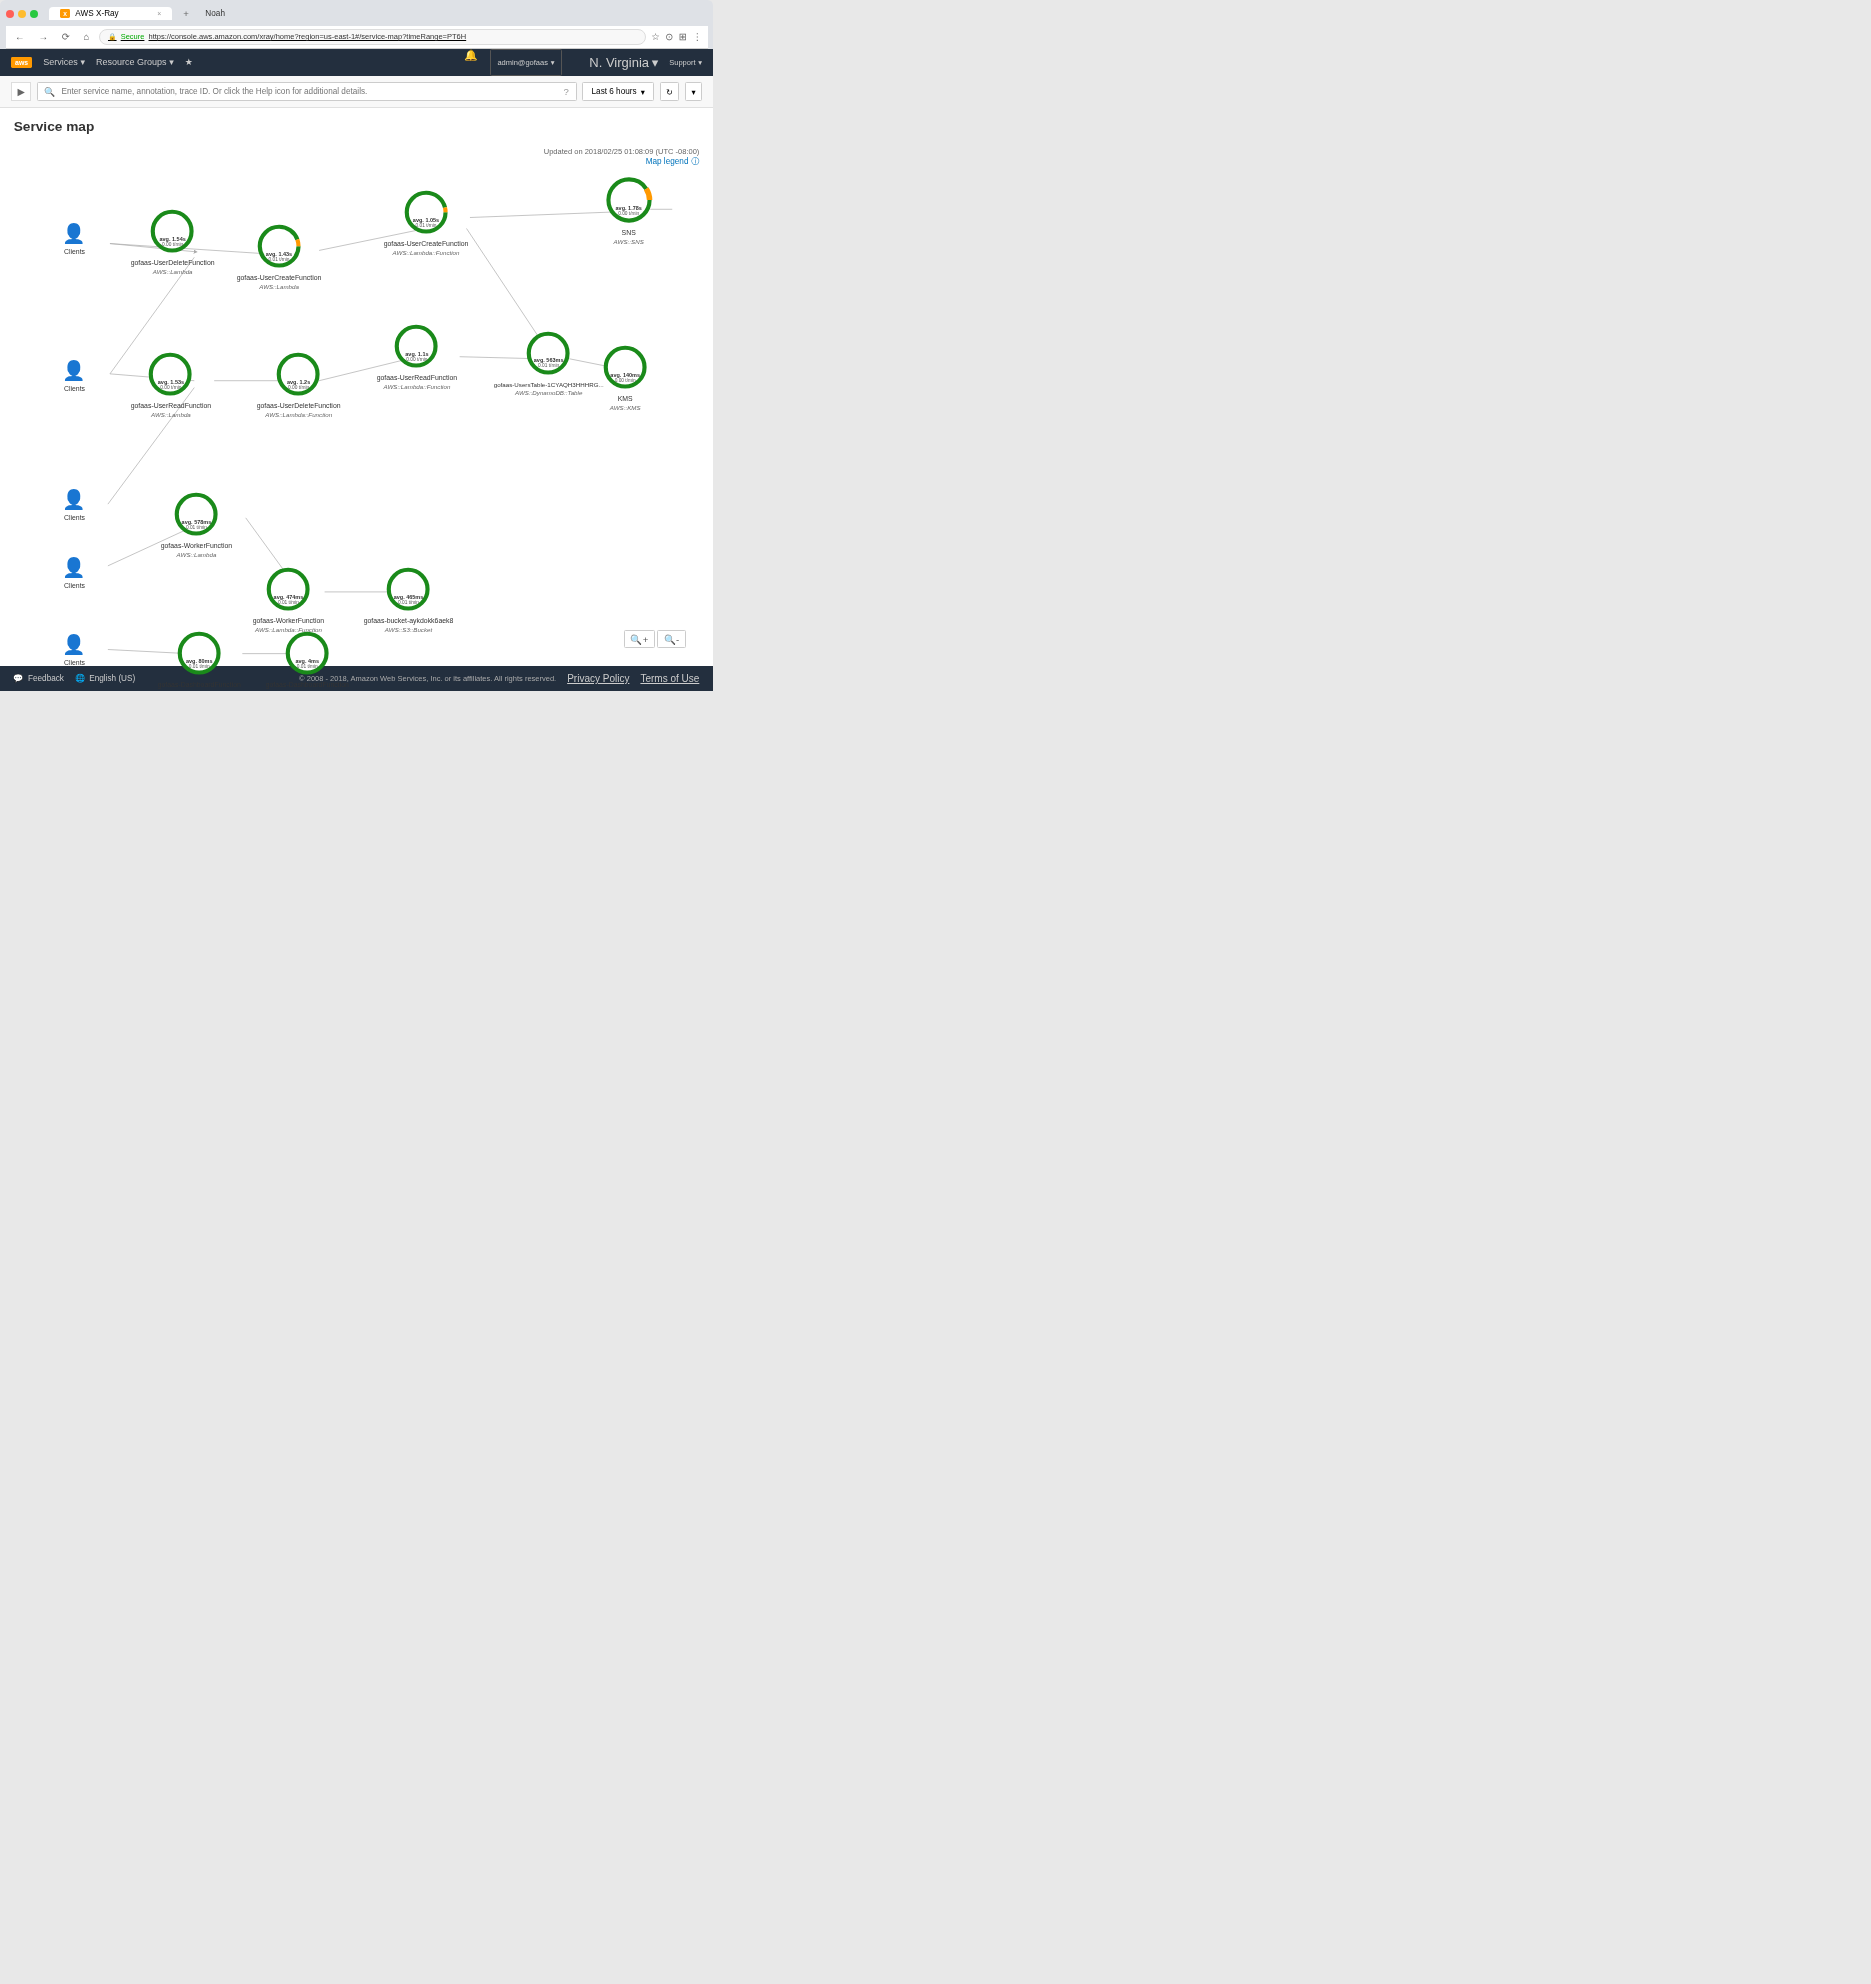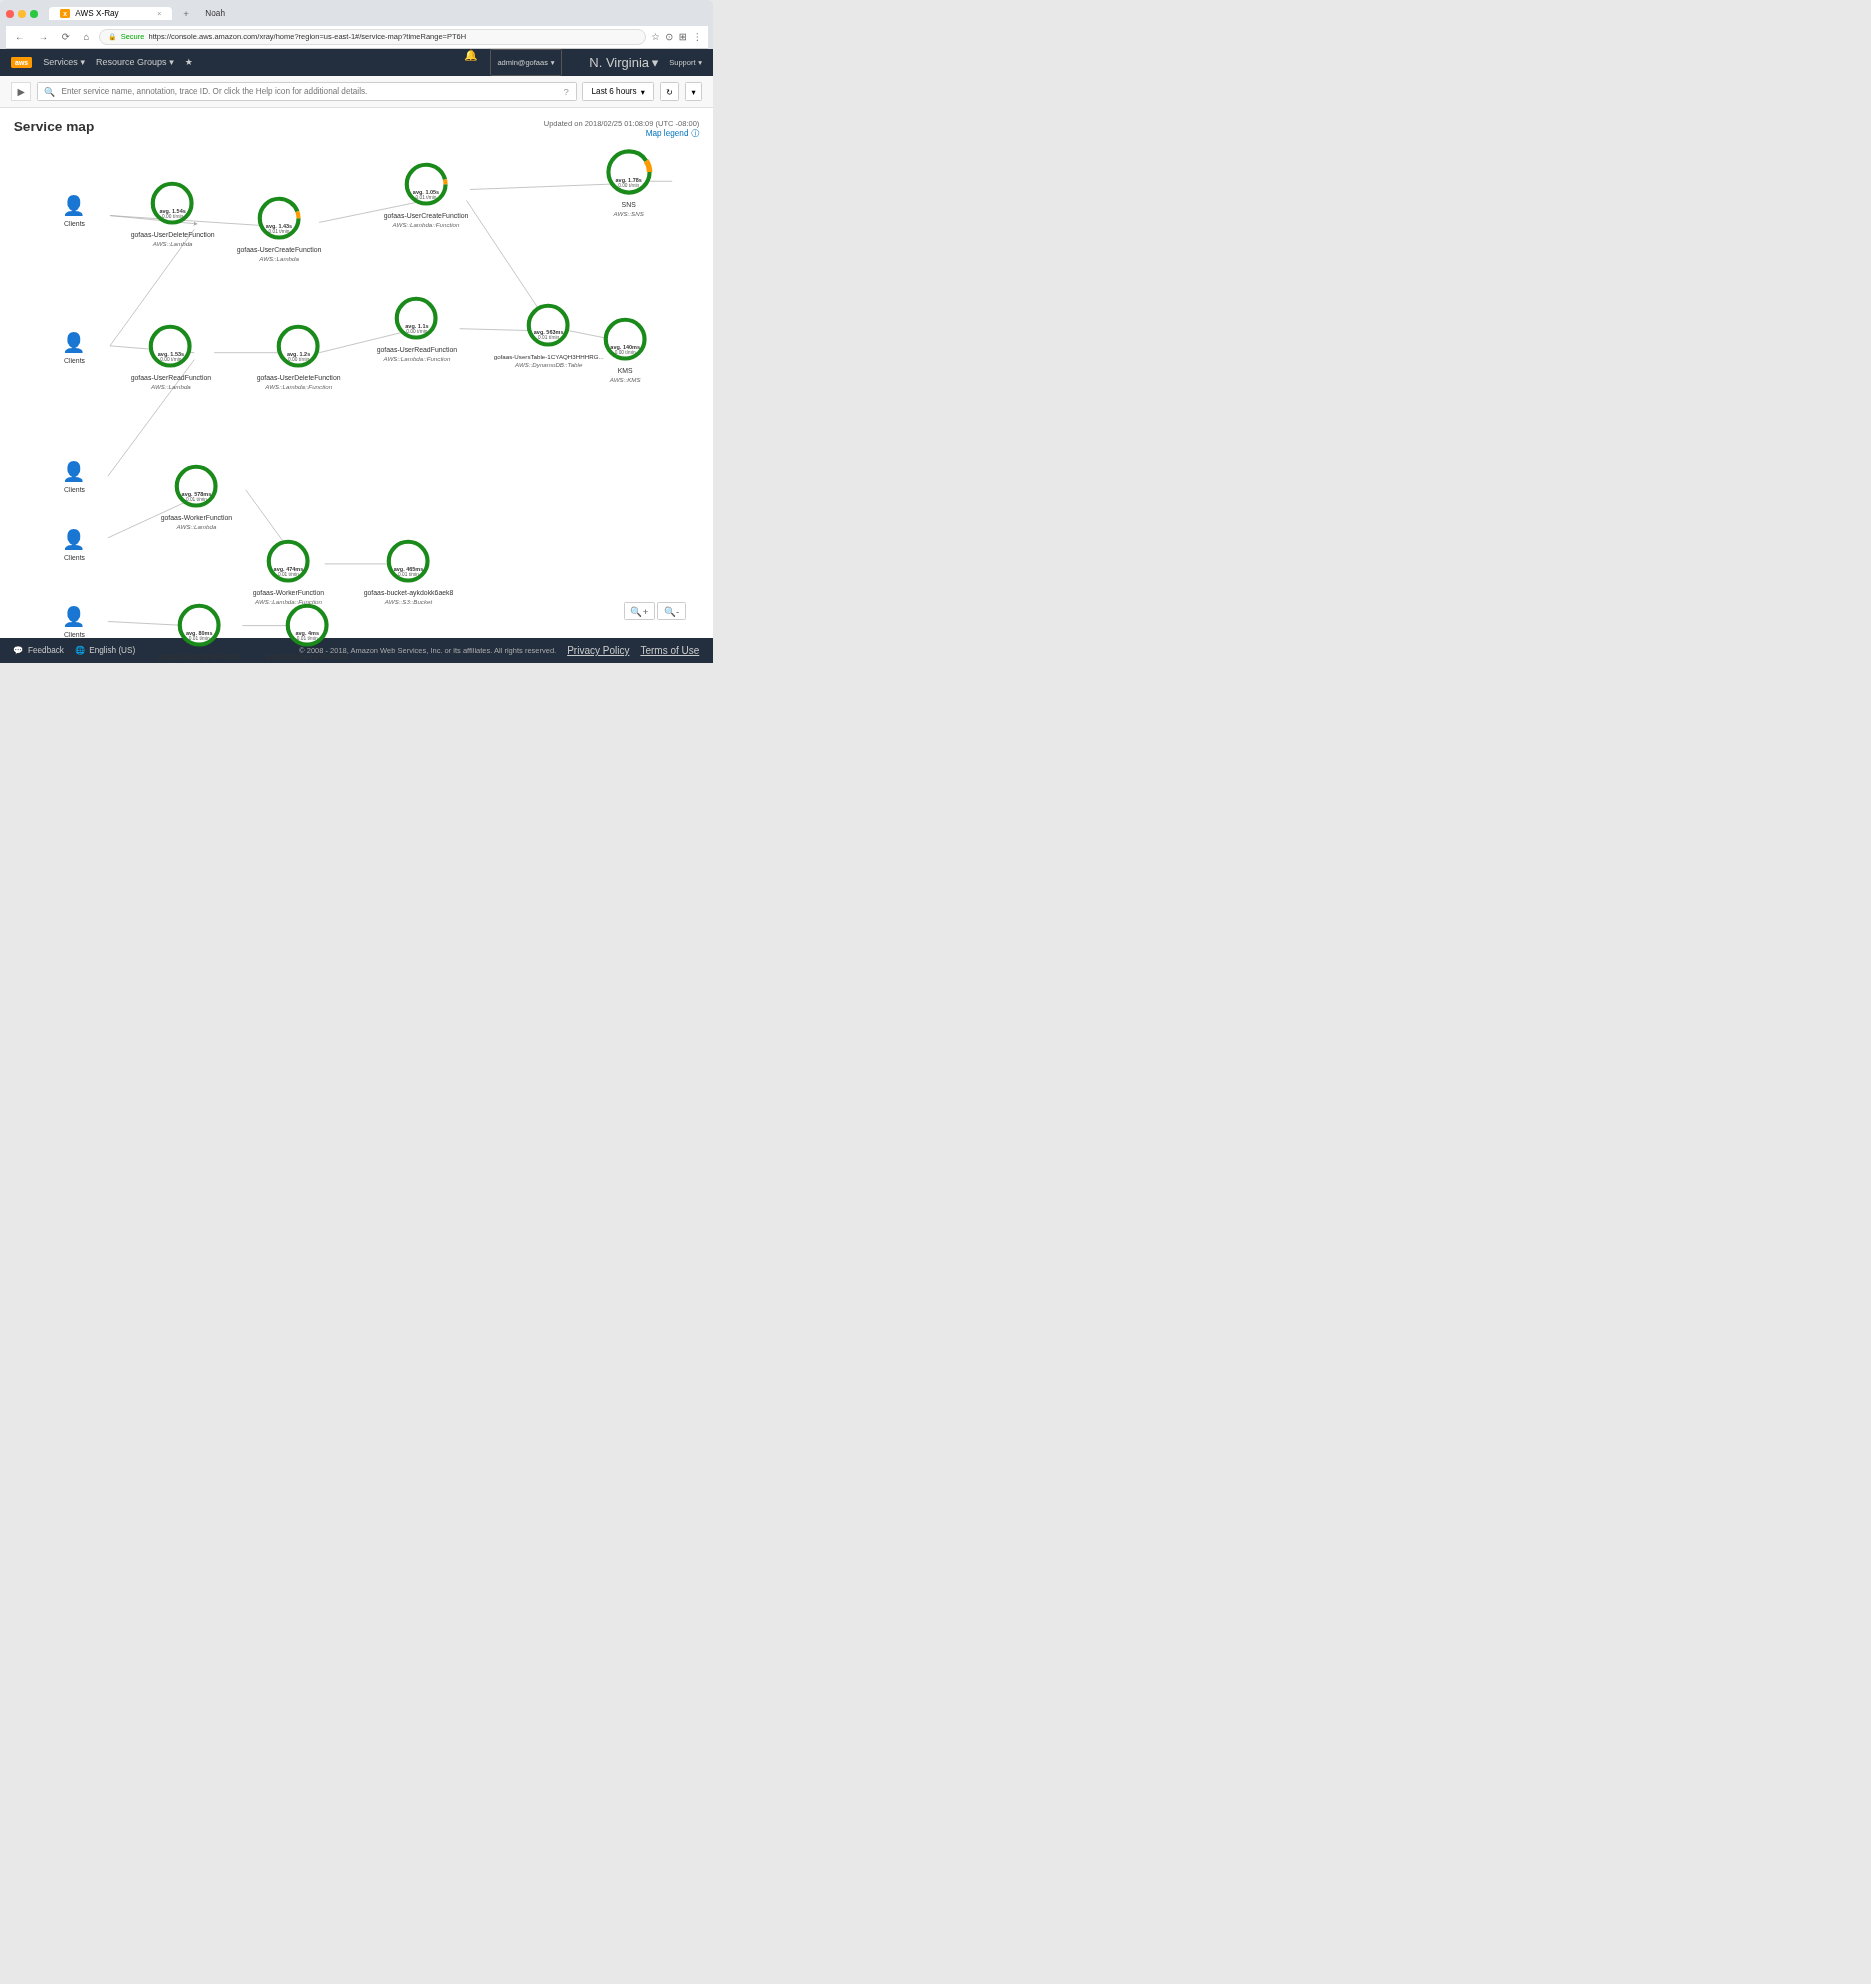--- a/index.html
+++ b/index.html
@@ -15,21 +15,21 @@
     .dot-green { background: #28c840; }
     .browser-tab { background: white; border-radius: 4.1px 4.1px 0 0; padding: 2px 11px; font-size: 8.2px; display: flex; align-items: center; gap: 5.5px; min-width: 123px; margin-left: 5.5px; }
     .tab-favicon { width: 9.6px; height: 9.6px; background: #f90; border-radius: 1.4px; display: flex; align-items: center; justify-content: center; font-size: 5.5px; color: white; font-weight: bold; }
     .tab-close { margin-left: auto; color: #999; font-size: 6.9px; cursor: pointer; }
     .new-tab-btn { background: transparent; border: none; color: #666; font-size: 9.6px; cursor: pointer; padding: 2.7px 5.5px; }
 
     
     .address-bar { background: white; display: flex; align-items: center; padding: 2.7px 5.5px; gap: 5.5px; border-bottom: 0.7px solid #ccc; }
     .nav-btn { background: none; border: none; color: #666; font-size: 9.6px; cursor: pointer; padding: 1.4px 4.1px; }
     .nav-btn:disabled { color: #ccc; }
-    .address-input { flex: 1; border: 0.7px solid #ddd; border-radius: 8.2px; padding: 2.7px 8.2px; font-size: 7.5px; background: #f8f8f8; display: flex; align-items: center; gap: 4.1px; }
+    .address-input { flex: 1; border: 0.7px solid #ddd; border-radius: 8.2px; padding: 2.7px 8.2px; font-size: 7.5px; background: #f8f8f8; display: flex; align-items: center; gap: 4.1px; text-decoration: underline; }
     .secure-icon { color: #0a0; font-size: 6.9px; }
     .address-text { color: #333; font-size: 7.5px; }
     .address-actions { display: flex; gap: 5.5px; }
     .addr-btn { background: none; border: none; color: #666; cursor: pointer; font-size: 9.6px; }
     .user-name { font-size: 8.2px; color: #333; margin-left: 5.5px; }
 
     
     .aws-nav { background: #232f3e; display: flex; padding: 0 11px; height: 27.4px; gap: 11px; }
     .aws-logo { background: #f90; border-radius: 1.4px; padding: 1.4px 4.1px; font-size: 7.5px; font-weight: bold; color: white; }
     .nav-item { color: #ccc; font-size: 9px; cursor: pointer; display: flex; align-items: center; gap: 2.7px; }
@@ -50,21 +50,21 @@
     .search-input { border: none; outline: none; flex: 1; font-size: 8.2px; color: #666; background: transparent; }
     .search-help { color: #999; font-size: 9.6px; cursor: pointer; }
     .time-range-btn { background: white; border: 0.7px solid #ccc; padding: 3.4px 8.2px; font-size: 8.2px; cursor: pointer; display: flex; align-items: center; gap: 4.1px; border-radius: 1.4px; }
     .refresh-btn { background: white; border: 0.7px solid #ccc; padding: 3.4px 5.5px; font-size: 8.2px; cursor: pointer; border-radius: 1.4px; }
     .options-btn { background: white; border: 0.7px solid #ccc; padding: 3.4px 5.5px; font-size: 8.2px; cursor: pointer; border-radius: 1.4px; }
 
     
     .service-map-container { padding: 11px 13.7px; position: relative; min-height: 514px; }
     .service-map-header { display: flex; justify-content: space-between; align-items: flex-start; margin-bottom: 5.5px; }
     .service-map-title { font-size: 13.7px; font-weight: 700; color: #333; }
-    .updated-text { font-size: 7.5px; color: #666; }
+    .updated-text { font-size: 7.5px; color: #666; margin-top: 28px; }
     .map-legend-link { font-size: 8.2px; color: #0073bb; text-align: right; display: flex; align-items: center; gap: 2.7px; justify-content: flex-end; margin-bottom: 2.7px; }
 
     
     .map-svg-container { position: relative; width: 100%; height: 480px; }
 
     
     .node { position: absolute; text-align: center; cursor: pointer; }
     .node-label { font-size: 6.9px; color: #333; margin-top: 2.7px; line-height: 1.3; }
     .node-sublabel { font-size: 6.2px; color: #666; font-style: italic; }
 

